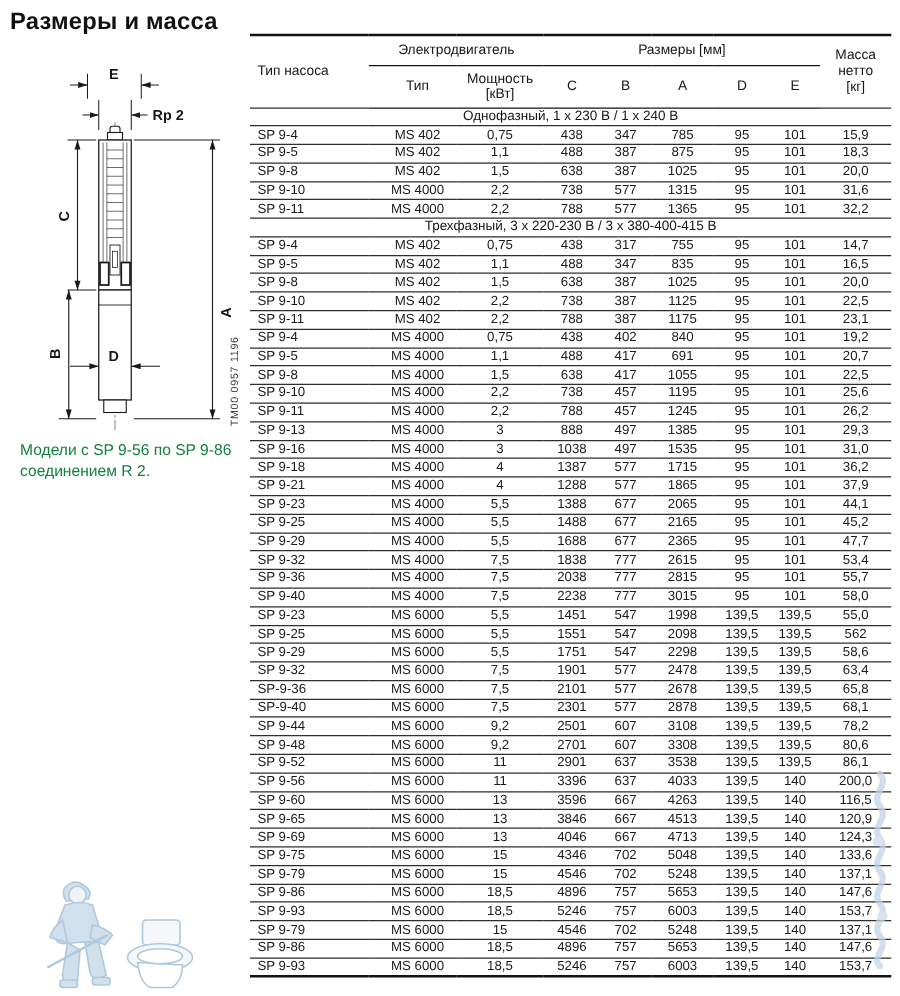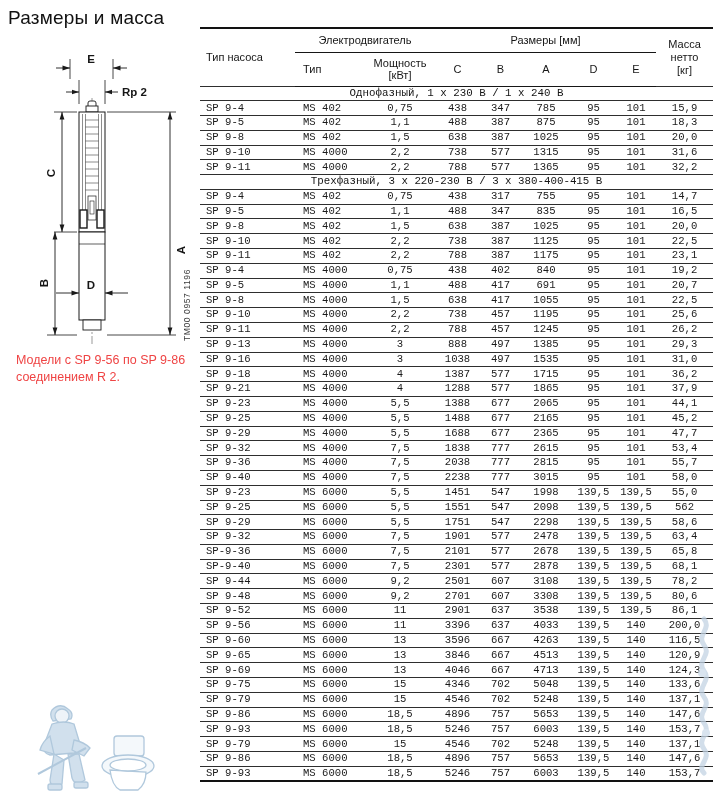--- a/index.html
+++ b/index.html
@@ -1,38 +1,38 @@
 <!DOCTYPE html>
 <html><head>
 <meta charset="utf-8">
 <style>
   * { margin:0; padding:0; box-sizing:border-box; }
   body { font-family:"Liberation Sans", sans-serif; background:#fff; }
   .page { position:relative; width:720px; height:797px; background:#fff; overflow:hidden; color:#1c1c1c; }
 
-  .title { position:absolute; left:8px; top:7px; font-size:19px; font-weight:normal; color:#111; letter-spacing:.2px; }
+  .title { position:absolute; left:8px; top:7px; font-size:19px; font-weight:bold; color:#111; letter-spacing:.2px; }
 
   .diagram { position:absolute; left:25px; top:52px; }
 
-  .casing-note { position:absolute; left:16px; top:352px; width:185px; font-size:12.5px; line-height:1.38; color:#ef4444; }
+  .casing-note { position:absolute; left:16px; top:352px; width:185px; font-size:12.5px; line-height:1.38; color:#15803d; }
 
   .drawing-ref { position:absolute; left:142px; top:299px; width:92px; height:12px;
                  transform:rotate(-90deg); transform-origin:center; text-align:center;
                  font-size:8.5px; color:#3a3a3a; letter-spacing:.6px; white-space:nowrap; }
 
   table.dim-table { position:absolute; left:200px; top:27px; width:513px;
                     border-collapse:collapse; table-layout:fixed;
                     border-top:2.5px solid #121212; border-bottom:2.5px solid #121212; }
   .dim-table thead th { font-size:11px; font-weight:normal; color:#161616; vertical-align:middle; padding:4px 0; line-height:1.15; }
   .dim-table thead tr.grp th { height:24px; vertical-align:middle; }
   .dim-table thead tr.sub th { height:31px; border-bottom:1.5px solid #161616; }
   .dim-table th.gline { border-bottom:1.2px solid #161616; }
   .dim-table th.left, .dim-table td.c-type { text-align:left; padding-left:6px; }
-  .dim-table th.tleft, .dim-table td.c-motor { text-align:left; padding-left:8px; }
-  .dim-table tbody tr { border-top:1px solid #2e2e2e;font-family:Liberation Mono, monospace; }
+  .dim-table th.tleft, .dim-table td.c-motor { text-align:center; padding-left:8px; }
+  .dim-table tbody tr { border-top:1px solid #2e2e2e; }
   .dim-table tbody td { font-size:10.6px; height:14.8px; text-align:center; padding:0; line-height:1.05; color:#1a1a1a; white-space:nowrap; }
   .dim-table tbody tr.section td { font-size:10.8px; height:14.5px; color:#151515; }
 
   .footnote { position:absolute; left:203px; top:780px; font-size:11px; color:#1c1c1c; }
 
   .plumber-mark { position:absolute; left:22px; top:696px; opacity:.8; }
   .edge-mark { position:absolute; left:690px; top:615px; opacity:.75; }
 </style>
 </head>
 <body>

